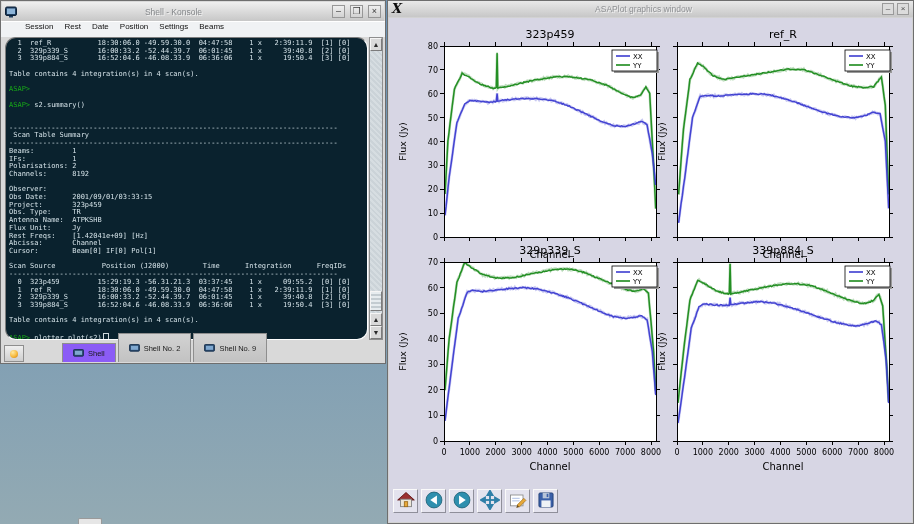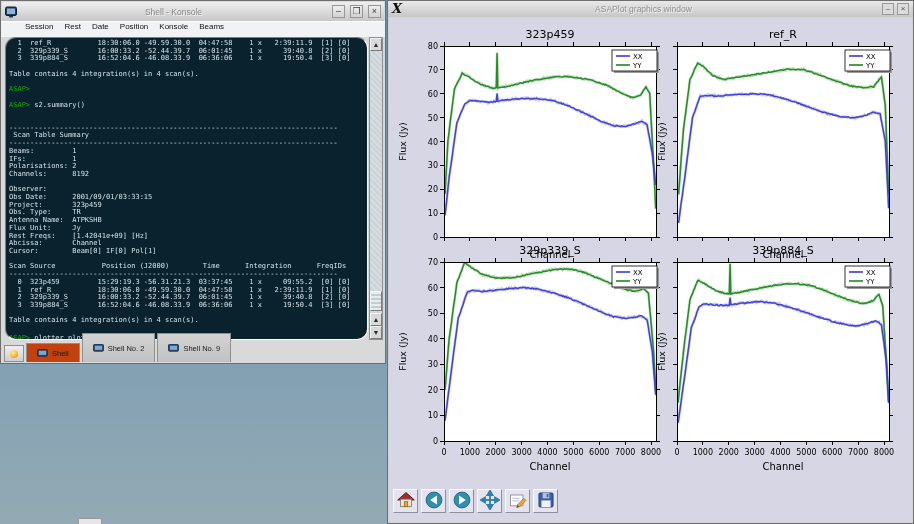--- a/index.html
+++ b/index.html
@@ -41,21 +41,21 @@
     border:1px solid; border-color:#f5f5f5 #7b7b7b #7b7b7b #f5f5f5; box-sizing:border-box; }
   .kn-tabbar { position:absolute; left:3px; top:341px; height:20px; display:flex;
     align-items:flex-end; gap:2px; }
   .newtab-btn { width:20px; height:17px; background:linear-gradient(180deg,#efefef,#cfcfcf);
     border:1px solid #8e8e8e; box-sizing:border-box; display:grid; place-items:center; }
   .orange-ball { width:8px; height:8px; border-radius:50%;
     background:radial-gradient(circle at 35% 30%,#ffe9a0,#f7b93c 55%,#c87a10); }
   .kn-tab { height:29px; display:flex; align-items:center; gap:4px; padding:0 10px;
     font-size:7.5px; color:#1a1a1a; border:1px solid #8e8e8e; border-bottom:none;
     background:linear-gradient(180deg,#d2d2d2,#c2c2c2); box-sizing:border-box; }
-  .kn-tab.active { background:#c2410c; height:19px; }
+  .kn-tab.active { background:#8b5cf6; height:19px;margin-left:36px; }
   .tab-mon { width:11px; height:9px; }
   
   #asaplot { position:absolute; left:387px; top:0; width:527px; height:524px;
     background:#d2d2d2; border:1px solid #6e6e6e; box-sizing:border-box; }
   .ap-title { height:16px; display:flex; align-items:center;
     background:linear-gradient(180deg,#e9e9e9,#c7c7c7); padding:0 4px; }
   .ap-xlogo { font-family:"DejaVu Serif", serif; font-weight:bold; font-style:italic;
     font-size:13px; color:#0d0d0d; width:16px; line-height:14px; }
   .ap-title-text { flex:1; text-align:center; font-size:8.5px; color:#8f9194;
     text-shadow:1px 1px 0 #f2f2f2; }
@@ -87,21 +87,21 @@
     <span class="kn-title-text">Shell - Konsole</span>
     <div class="winbtn">–</div>
     <div class="winbtn">❐</div>
     <div class="winbtn">×</div>
   </div>
   <div class="kn-menu" id="kn-menu">
       <span>Session</span>
       <span>Rest</span>
       <span>Date</span>
       <span>Position</span>
-      <span>Konsole</span>
+      <span>Settings</span>
       <span>Beams</span>
     </div>
   <div class="kn-term-wrap">
     <div class="kn-screen" id="kn-screen"><div><span>  1  ref_R           18:30:06.0 -49.59.30.0  04:47:58    1 x   2:39:11.9  [1] [0]</span></div><div><span>  2  329p339_S       16:00:33.2 -52.44.39.7  06:01:45    1 x     39:40.8  [2] [0]</span></div><div><span>  3  339p884_S       16:52:04.6 -46.08.33.9  06:36:06    1 x     19:50.4  [3] [0]</span></div><div>&nbsp;</div><div><span>Table contains 4 integration(s) in 4 scan(s).</span></div><div>&nbsp;</div><div><span class="tg">ASAP&gt;</span></div><div>&nbsp;</div><div><span class="tg">ASAP&gt; </span><span>s2.summary()</span></div><div>&nbsp;</div><div>&nbsp;</div><div><span>------------------------------------------------------------------------------</span></div><div><span> Scan Table Summary</span></div><div><span>------------------------------------------------------------------------------</span></div><div><span>Beams:         1</span></div><div><span>IFs:           1</span></div><div><span>Polarisations: 2</span></div><div><span>Channels:      8192</span></div><div>&nbsp;</div><div><span>Observer:</span></div><div><span>Obs Date:      2001/09/01/03:33:15</span></div><div><span>Project:       323p459</span></div><div><span>Obs. Type:     TR</span></div><div><span>Antenna Name:  ATPKSHB</span></div><div><span>Flux Unit:     Jy</span></div><div><span>Rest Freqs:    [1.42041e+09] [Hz]</span></div><div><span>Abcissa:       Channel</span></div><div><span>Cursor:        Beam[0] IF[0] Pol[1]</span></div><div>&nbsp;</div><div><span>Scan Source           Position (J2000)        Time      Integration      FreqIDs</span></div><div><span>------------------------------------------------------------------------------</span></div><div><span>  0  323p459         15:29:19.3 -56.31.21.3  03:37:45    1 x     09:55.2  [0] [0]</span></div><div><span>  1  ref_R           18:30:06.0 -49.59.30.0  04:47:58    1 x   2:39:11.9  [1] [0]</span></div><div><span>  2  329p339_S       16:00:33.2 -52.44.39.7  06:01:45    1 x     39:40.8  [2] [0]</span></div><div><span>  3  339p884_S       16:52:04.6 -46.08.33.9  06:36:06    1 x     19:50.4  [3] [0]</span></div><div>&nbsp;</div><div><span>Table contains 4 integration(s) in 4 scan(s).</span></div><div>&nbsp;</div><div><span class="tg">ASAP&gt; </span><span>plotter.plot(s2)</span><span class="tcur"></span></div></div>
   </div>
   <div class="kn-scroll">
     <div class="sb-btn" style="top:0;">▲</div>
     <div class="sb-thumb" style="top:253px;"></div>
     <div class="sb-btn" style="top:275px;">▲</div>
     <div class="sb-btn" style="top:288px;">▼</div>

